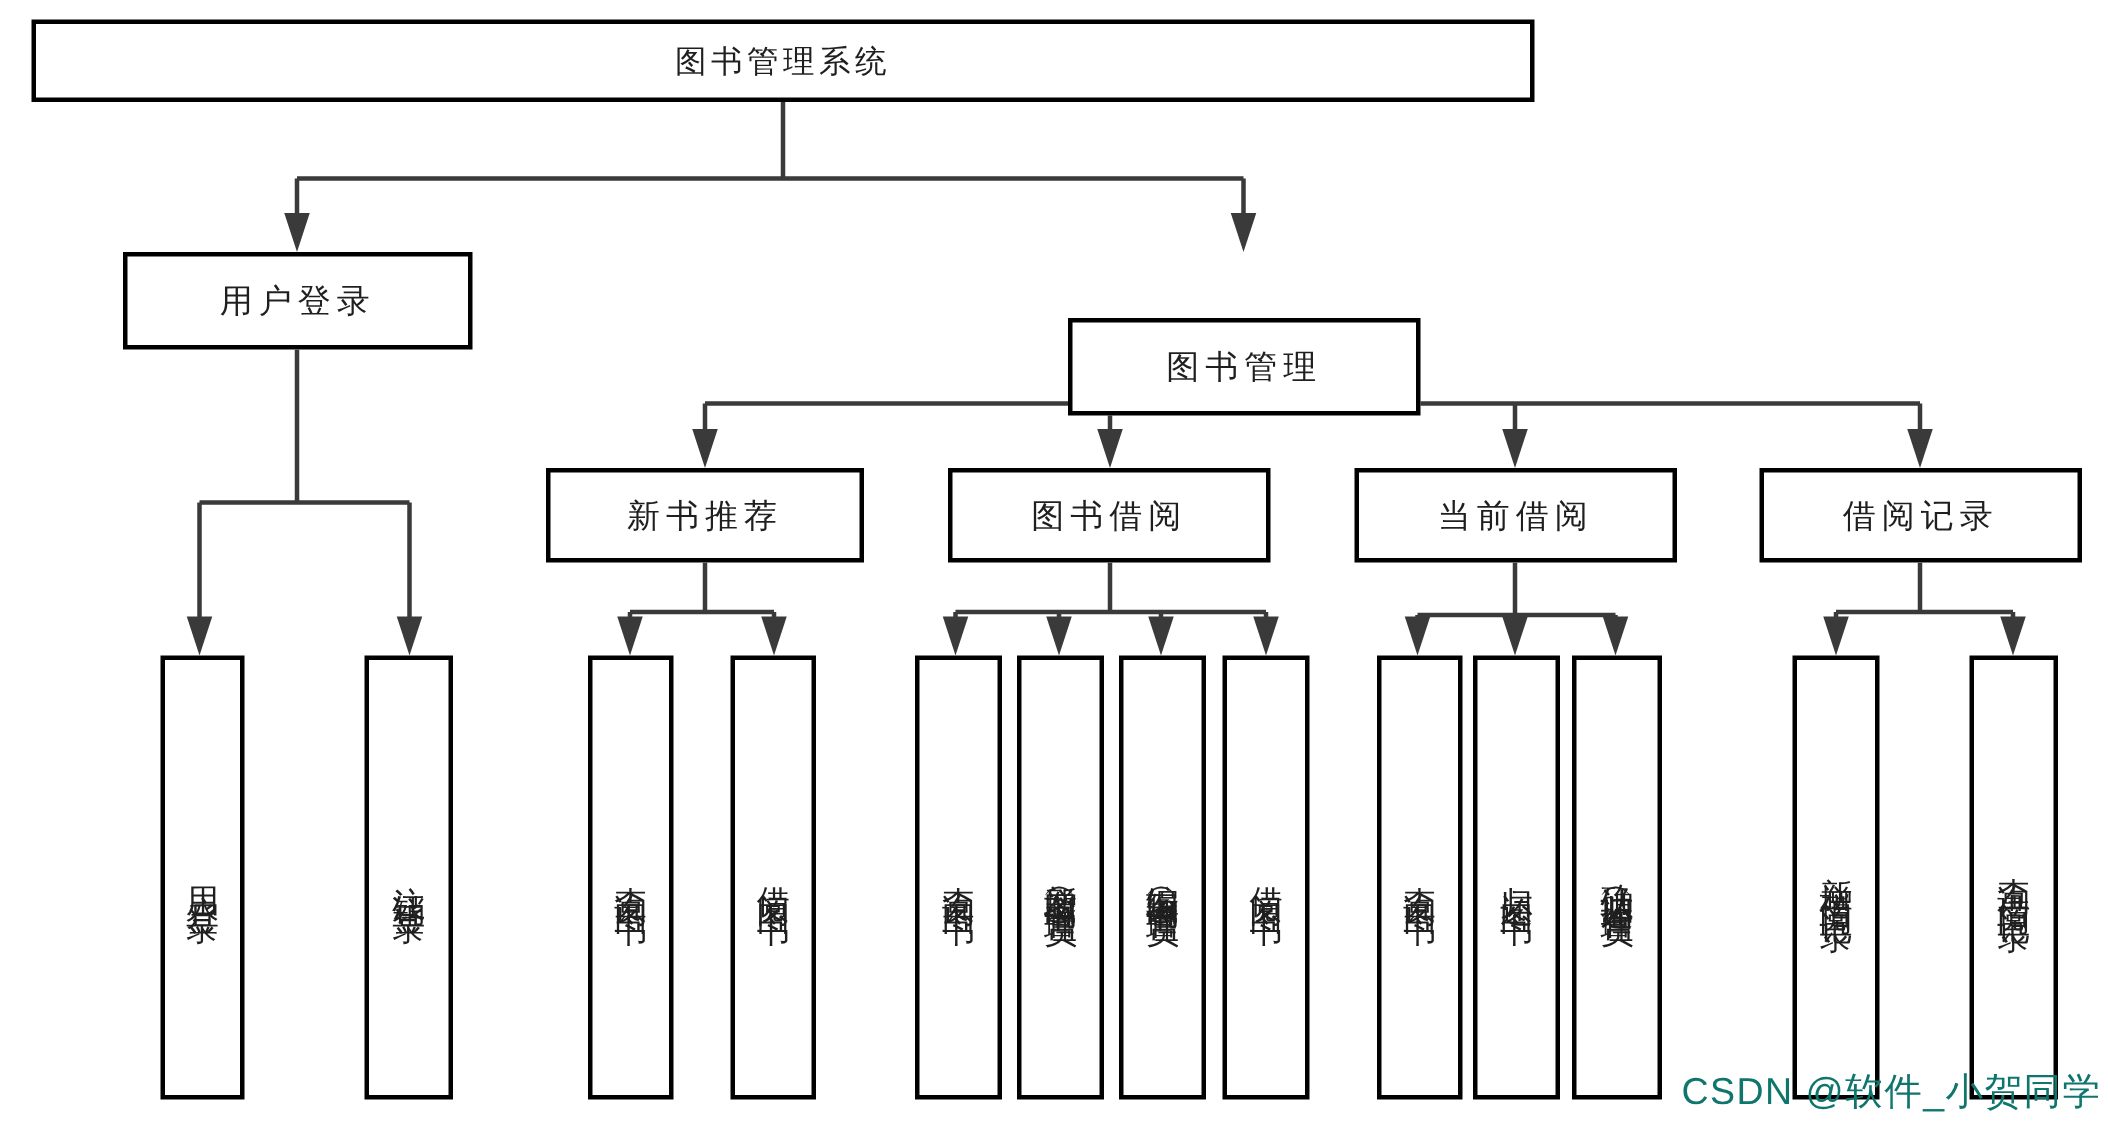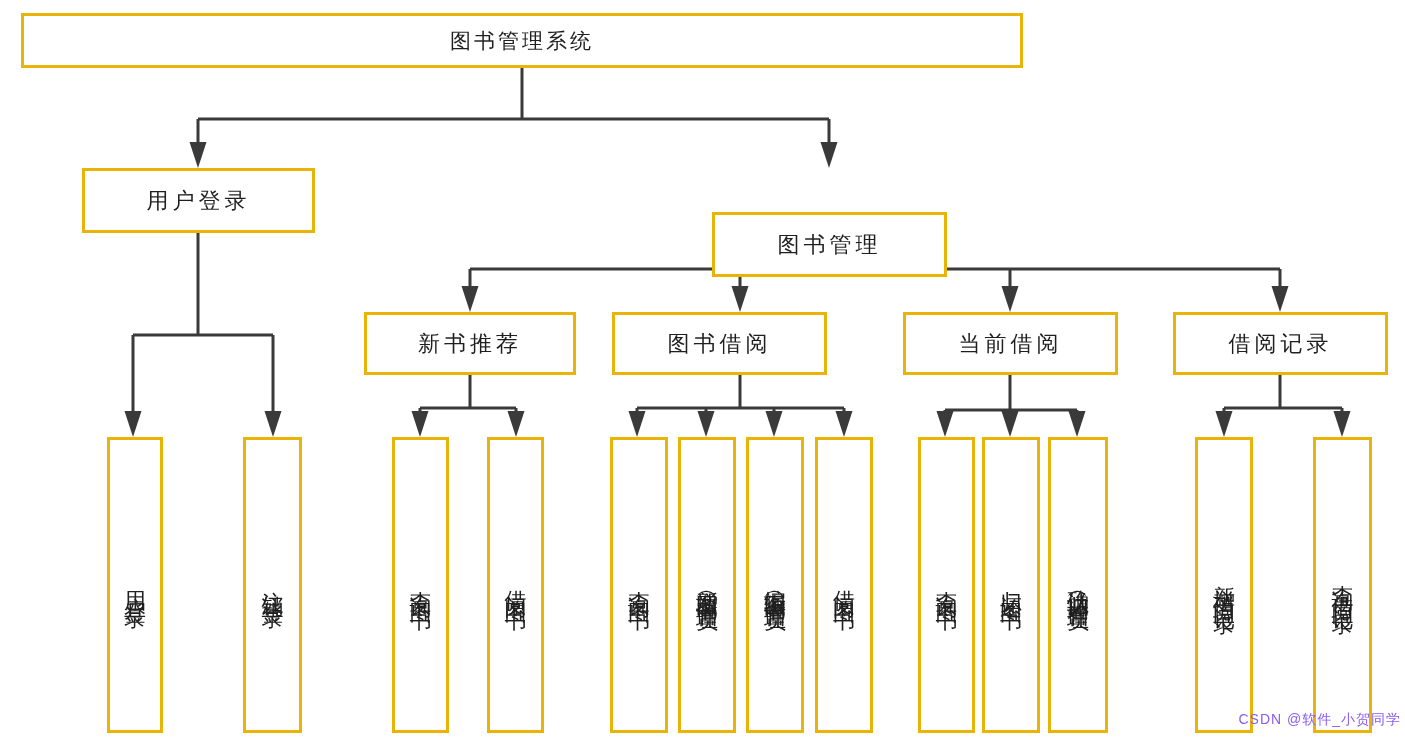--- a/index.html
+++ b/index.html
@@ -7,21 +7,21 @@
     position:relative;
     width:1405px;height:747px;
     background:#ffffff;
     font-family:"Liberation Sans","DejaVu Sans",sans-serif;
     overflow:hidden;
   }
   #wires{position:absolute;left:0;top:0;width:1405px;height:747px;}
   .node{
     position:absolute;
     box-sizing:border-box;
-    border:3px solid #eab308;
+    border:3px solid #000000;
     background:#ffffff;
     display:flex;align-items:center;justify-content:center;
     color:#1f1f1f;
   }
   .hlabel{font-size:22px;letter-spacing:4px;white-space:nowrap;}
   .root-label{font-size:21px;letter-spacing:3px;}
   .leaf{
     top:437px;height:296px;
   }
   .leaf .vtext{
@@ -29,23 +29,23 @@
     text-orientation:mixed;
     font-size:22px;
     letter-spacing:6px;
     line-height:1;
     color:#1f1f1f;
   }
   .leaf .vtext.long{letter-spacing:3px;}
   #watermark{
     position:absolute;
     right:4px;top:711px;
-    font-size:14px;
+    font-size:25px;
     letter-spacing:1px;
-    color:#8b5cf6;
+    color:#0f766e;
     white-space:nowrap;
     margin-left:24px;
   }
 </style>
 </head>
 <body>
 
 <div id="stage">
 
   <svg id="wires" width="1405" height="747" viewBox="0 0 1405 747" xmlns="http://www.w3.org/2000/svg">
@@ -95,21 +95,21 @@
   <div class="node" style="left:82px;top:168px;width:233px;height:65px;">
     <span class="hlabel">用户登录</span>
   </div>
   <div class="node" style="left:712px;top:168px;width:235px;height:65px;margin-top:44px;">
     <span class="hlabel">图书管理</span>
   </div>
 
   <div class="node" style="left:364px;top:312px;width:212px;height:63px;font-family:Liberation Serif, serif;">
     <span class="hlabel">新书推荐</span>
   </div>
-  <div class="node" style="left:612px;top:312px;width:215px;height:63px;">
+  <div class="node" style="left:632px;top:312px;width:215px;height:63px;">
     <span class="hlabel">图书借阅</span>
   </div>
   <div class="node" style="left:903px;top:312px;width:215px;height:63px;">
     <span class="hlabel">当前借阅</span>
   </div>
   <div class="node" style="left:1173px;top:312px;width:215px;height:63px;">
     <span class="hlabel">借阅记录</span>
   </div>
 
   <div class="node leaf" style="left:107px;width:56px;">

